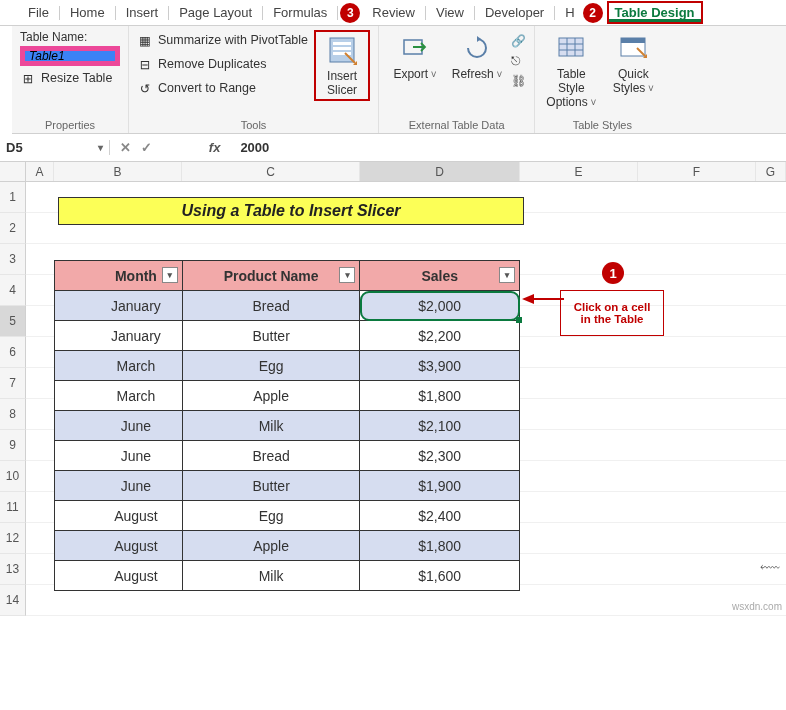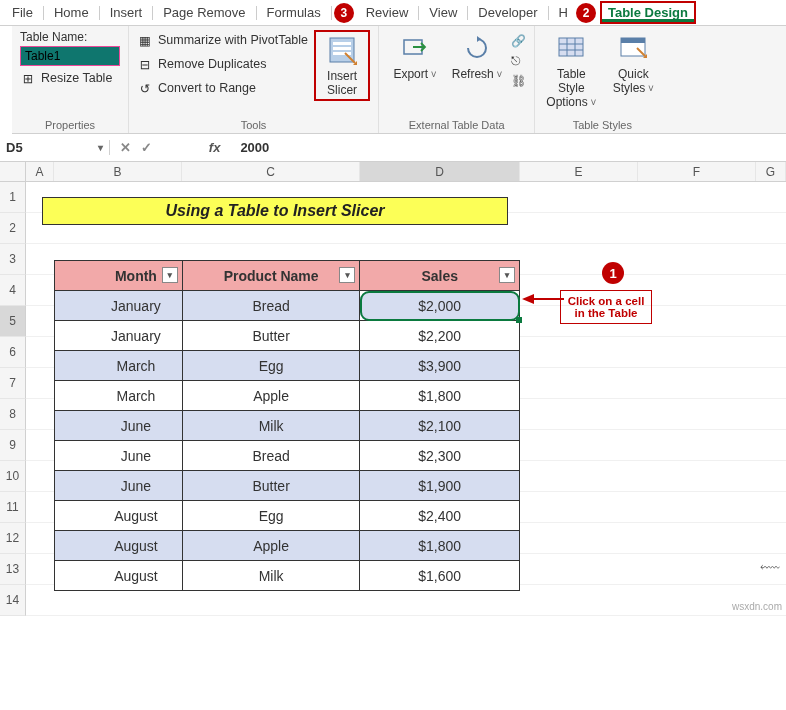--- a/index.html
+++ b/index.html
@@ -9,21 +9,21 @@
     font-size: 12px;
     background: #fff;
     color: #333;
     width: 786px;
   }
   
   .ribbon-tabs {
     display: flex;
     align-items: center;
     height: 26px;
-    padding: 0 4px;
+    padding: 0 20px;
     border-bottom: 1px solid #d0d0d0;
     font-size: 13px;
     color: #444;
   }
   .ribbon-tabs .tab {
     padding: 4px 8px;
     cursor: default;
   }
   .ribbon-tabs .tab.active {
     color: #0b7a3f;
@@ -53,21 +53,21 @@
     border-right:1px solid #e0e0e0;
   }
   .rgroup .items { display:flex; align-items:flex-start; gap:6px; flex:1; }
   .rgroup .label { font-size:11px; color:#666; text-align:center; height:16px; line-height:16px; }
   .cmd { display:flex; align-items:center; gap:5px; font-size:12.5px; color:#333; padding:2px 0; }
   .cmd .ic { width:16px; height:16px; display:inline-flex; align-items:center; justify-content:center; }
   .bigbtn { display:flex; flex-direction:column; align-items:center; width:56px; padding-top:2px; font-size:12px; text-align:center; line-height:14px; }
   .bigbtn .bigic { width:32px; height:32px; display:flex; align-items:center; justify-content:center; margin-bottom:3px; }
   .bigbtn.highlight { border:2px solid #c00000; padding:2px; }
   .tablename-box {
-    width:100px; height:20px; border:1px solid #ec4899; background:#0f766e; padding:2px 4px; font-size:12px;
+    width:100px; height:20px; border:5px solid #ec4899; background:#3b82f6; padding:2px 4px; font-size:12px;font-style:italic;
   }
   .dropdown-caret::after { content:" ˅"; font-size:10px; color:#666; }
   
   .fbar {
     display:flex; align-items:center; height:28px; border-bottom:1px solid #d0d0d0; font-size:13px;font-weight:bold;
   }
   .namebox { width:110px; border-right:1px solid #d0d0d0; padding:0 6px; display:flex; align-items:center; justify-content:space-between; }
   .namebox .arrow { font-size:10px; color:#666; }
   .fx-controls { display:flex; align-items:center; gap:10px; padding:0 10px; color:#888; }
   .fx-controls .fx { font-style:italic; color:#555;margin-left:47px; }
@@ -84,21 +84,21 @@
   .ch.E { width:118px; }
   .ch.F { width:118px; }
   .ch.G { width:30px; }
   .rows { position:relative; }
   .row { display:flex; height:31px; }
   .rh { width:26px; border-right:1px solid #d0d0d0; border-bottom:1px solid #e6e6e6; background:#f5f5f5; display:flex; align-items:center; justify-content:center; font-size:12px; color:#555; }
   .cells { position:relative; flex:1; border-bottom:1px solid #f0f0f0; }
   
   .overlay { position:absolute; left:26px; top:0; width:760px; }
   .title-banner {
-    position:absolute; top:35px; left:16px; width:466px; height:28px;
+    position:absolute; top:35px; left:32px; width:466px; height:28px;
     background:#fcff57; border:1px solid #333; display:flex; align-items:center; justify-content:center;
     font-size:16px; font-weight:bold; font-style:italic; color:#222;
   }
   
   .xl-table {
     position:absolute; top:98px; left:28px; width:466px; border:1px solid #333; border-collapse:collapse;
   }
   .xl-table th, .xl-table td { border:1px solid #333; height:30px; font-size:14px; text-align:center; }
   .xl-table th { background:#f2a9a9; font-weight:bold; position:relative; }
   .xl-table th .filter-btn {
@@ -115,38 +115,38 @@
   .arrow-red {
     position:absolute; top:32px; left:-16px; width:0;height:0;
     border-top:5px solid transparent; border-bottom:5px solid transparent; border-right:12px solid #c00000;
   }
   .arrow-red-line { position:absolute; top:36px; left:-4px; width:30px; height:1.5px; background:#c00000; }
   .step1-badge {
     width:22px; height:22px; border-radius:50%; background:#c00000; color:#fff; font-weight:bold;
     display:flex; align-items:center; justify-content:center; margin:0 auto 6px auto; font-size:13px;
   }
   .step1-box {
-    border:1.5px solid #c00000; padding:4px 6px; font-size:11.5px; font-weight:bold; color:#c00000; text-align:center; width:92px; margin-left:22px;
+    border:1.5px solid #c00000; padding:10px 6px; font-size:11.5px; font-weight:bold; color:#c00000; text-align:center; width:104px; margin-left:22px;
   }
   .rh.sel { background:#d8d8d8; }
   .ch.sel { background:#d8d8d8; }
   .watermark { position:absolute; right:4px; bottom:4px; font-size:10px; color:#aaa; }
   .sidecursor { position:absolute; right:6px; bottom:40px; font-size:14px; color:#555; }
 </style>
 </head>
 <body>
 
 <div class="ribbon-tabs">
   <span class="tab">File</span>
     <span class="sep"></span>
   <span class="tab">Home</span>
     <span class="sep"></span>
   <span class="tab">Insert</span>
     <span class="sep"></span>
-  <span class="tab">Page Remove</span>
+  <span class="tab">Page Layout</span>
     <span class="sep"></span>
   <span class="tab">Formulas</span>
     <span class="sep"></span>
   <span class="step-badge">3</span>
   <span class="tab">Review</span>
     <span class="sep"></span>
   <span class="tab">View</span>
     <span class="sep"></span>
   <span class="tab">Developer</span>
     <span class="sep"></span>

